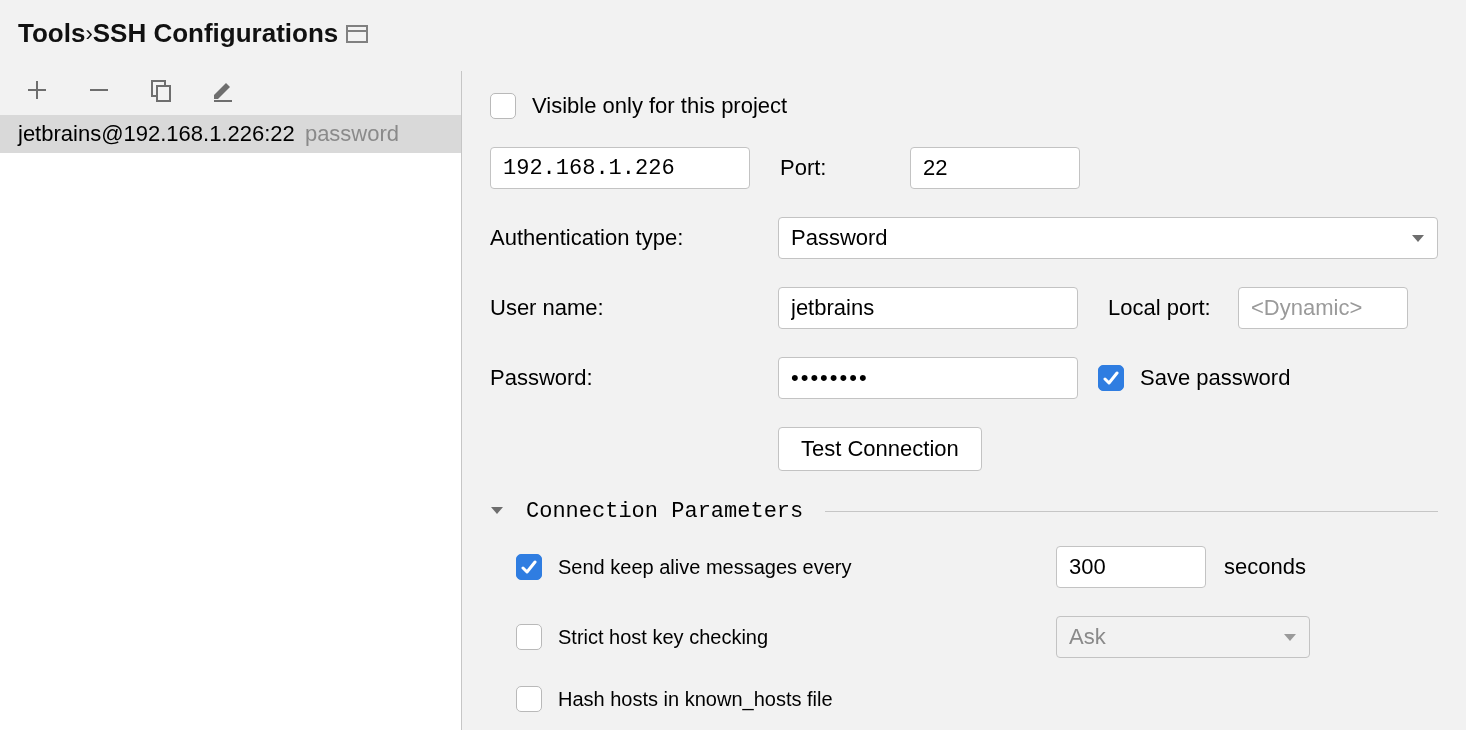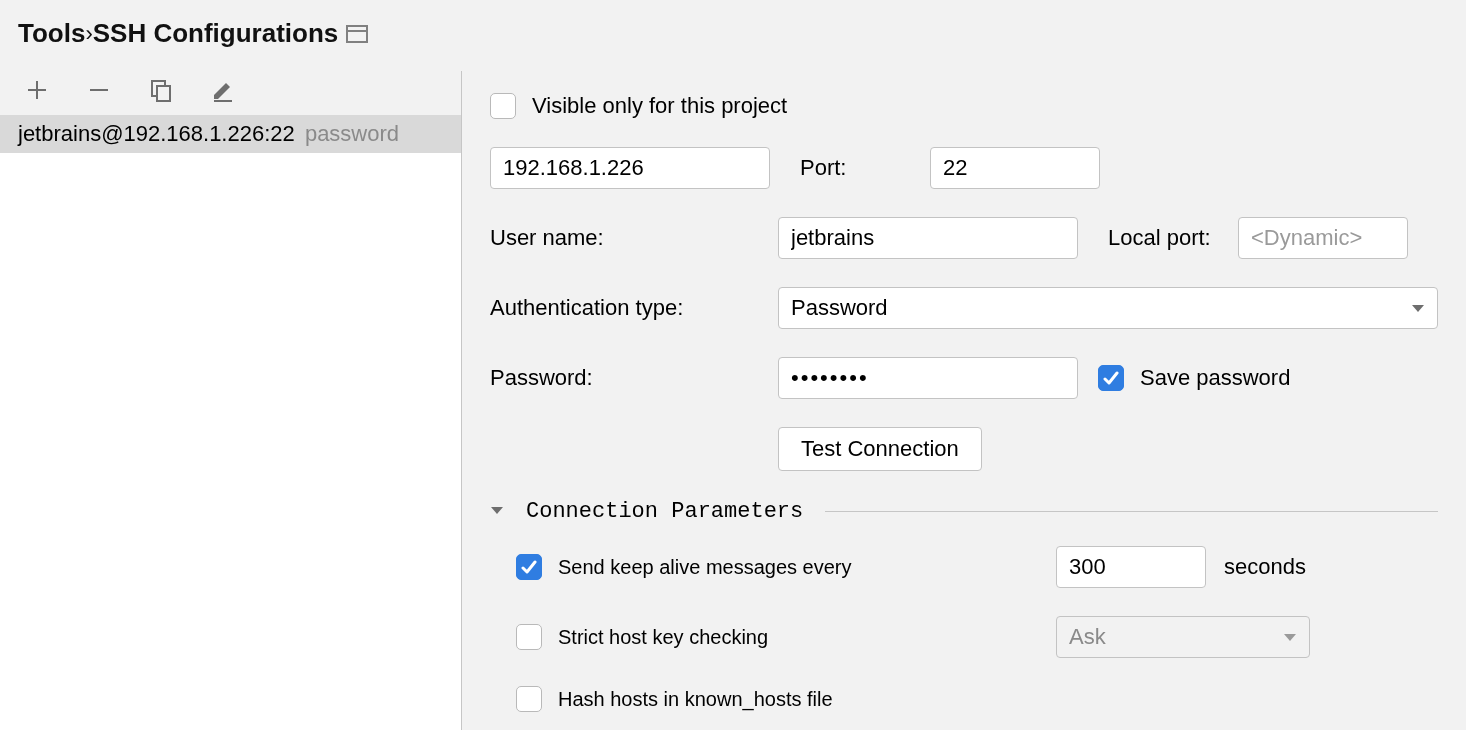--- a/index.html
+++ b/index.html
@@ -238,42 +238,42 @@
   <div class="form">
 
     <div class="form-row chk-row">
       <span class="chk">
         
       </span>
       <span>Visible only for this project</span>
     </div>
 
     <div class="form-row">
-      <input type="text" style="width: 280px;" value="192.168.1.226">
+      <input type="text" style="width: 260px; font-family: Liberation Mono, monospace;" value="192.168.1.226">
       <div class="port-label">Port:</div>
       <input type="text" class="kv-input-port" value="22" style="">
-    </div>
-
-    <div class="form-row">
-      <div class="label-col">User name:</div>
-      <input type="text" style="width: 300px;" value="jetbrains">
-      <div class="port-label" style="flex-basis:130px">Local port:</div>
-      <input type="text" class="kv-input-port placeholder-text" placeholder="&lt;Dynamic&gt;" style="">
     </div>
 
     <div class="form-row">
       <div class="label-col">Authentication type:</div>
       <div class="select grow">
         <span>Password</span>
         <span class="caret">
           <svg width="14" height="14" viewBox="0 0 14 14" fill="#6e6e6e">
               <polygon points="1,4 13,4 7,11"></polygon>
             </svg>
         </span>
       </div>
+    </div>
+
+    <div class="form-row">
+      <div class="label-col">User name:</div>
+      <input type="text" style="width: 300px;" value="jetbrains">
+      <div class="port-label" style="flex-basis:130px">Local port:</div>
+      <input type="text" class="kv-input-port placeholder-text" placeholder="&lt;Dynamic&gt;" style="">
     </div>
 
     <div class="form-row">
       <div class="label-col">Password:</div>
       <input type="text" style="width: 300px; letter-spacing: 2px;" value="••••••••">
       <div class="chk-row" style="margin-left:20px">
         <span class="chk checked">
           <svg width="16" height="16" viewBox="0 0 16 16" fill="none" stroke="#fff" stroke-width="3" stroke-linecap="round" stroke-linejoin="round">
               <polyline points="2,9 6,13 14,3"></polyline>
             </svg>

